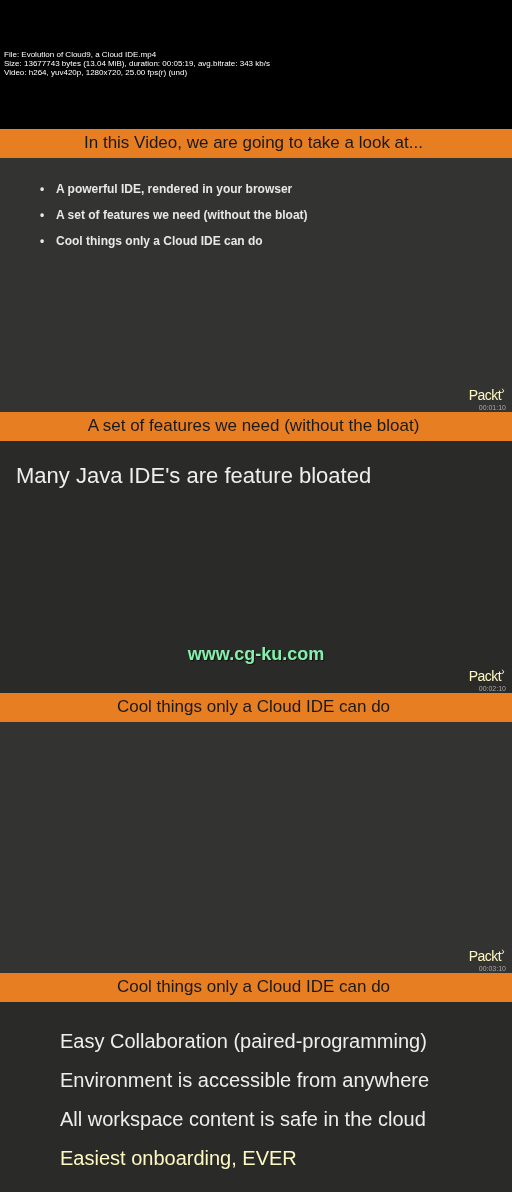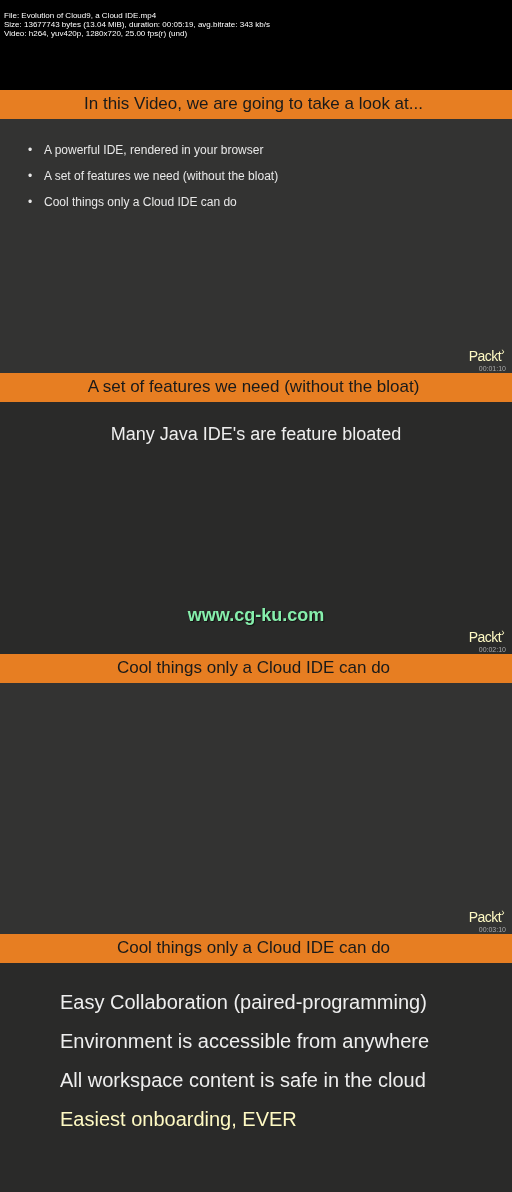--- a/index.html
+++ b/index.html
@@ -11,20 +11,21 @@
     color: #fff;
     overflow: hidden;
     position: relative;
   }
   .metadata {
     font-size: 8px;
     line-height: 1.1;
     color: #fff;
     padding: 12px 4px;
     font-family: Arial, sans-serif;
+    margin-top: 39px;
   }
   .metadata div { white-space: nowrap; }
   .slide {
     position: relative;
     background: #333332;
   }
   .slide1 { height: 283px; }
   .slide2 { height: 281px; background: #2a2a29; }
   .slide3 { height: 280px; background: #333332; }
   .slide4 { height: 300px; background: #2a2a29; }
@@ -35,40 +36,40 @@
     padding: 4px 5px 5px 0;
     font-size: 17px;
     font-weight: 400;
     font-family: "Segoe UI Light", "Segoe UI", sans-serif;
   }
   .orange-bar.top1 { margin-top: 40px; }
   .bullets {
     padding: 18px 28px;
     font-size: 12px;
     color: #e8e8e8;
-    font-weight: 400;
+    font-weight: 700;
+    margin-left: 12px;
   }
   .bullets li {
     list-style: none;
     padding: 6px 0 6px 16px;
     position: relative;
   }
   .bullets li::before {
     content: "•";
     position: absolute;
     left: 0;
     color: #e8e8e8;
   }
   .body-text {
-    font-size: 18px;
+    font-size: 22px;
     color: #eee;
     padding: 22px 16px 0 16px;
     font-weight: 300;
     font-family: "Segoe UI Light", "Segoe UI", sans-serif;
-    text-align: center;
   }
   .body-list {
     padding: 20px 12px 0 12px;
   }
   .body-list div {
     font-size: 20px;
     color: #eee;
     font-weight: 300;
     padding: 8px 0;
     font-family: "Segoe UI Light", "Segoe UI", sans-serif;

